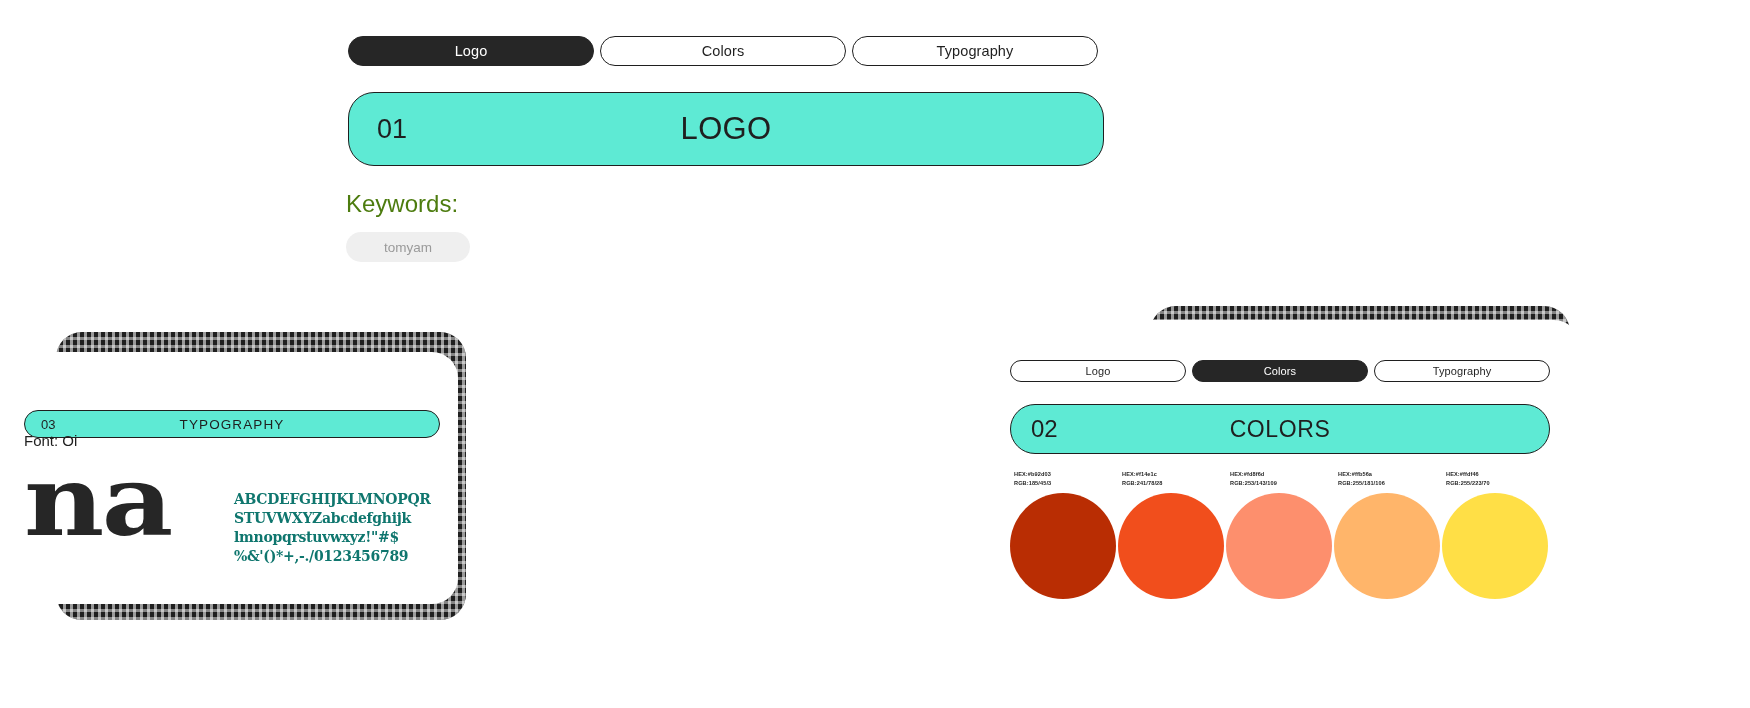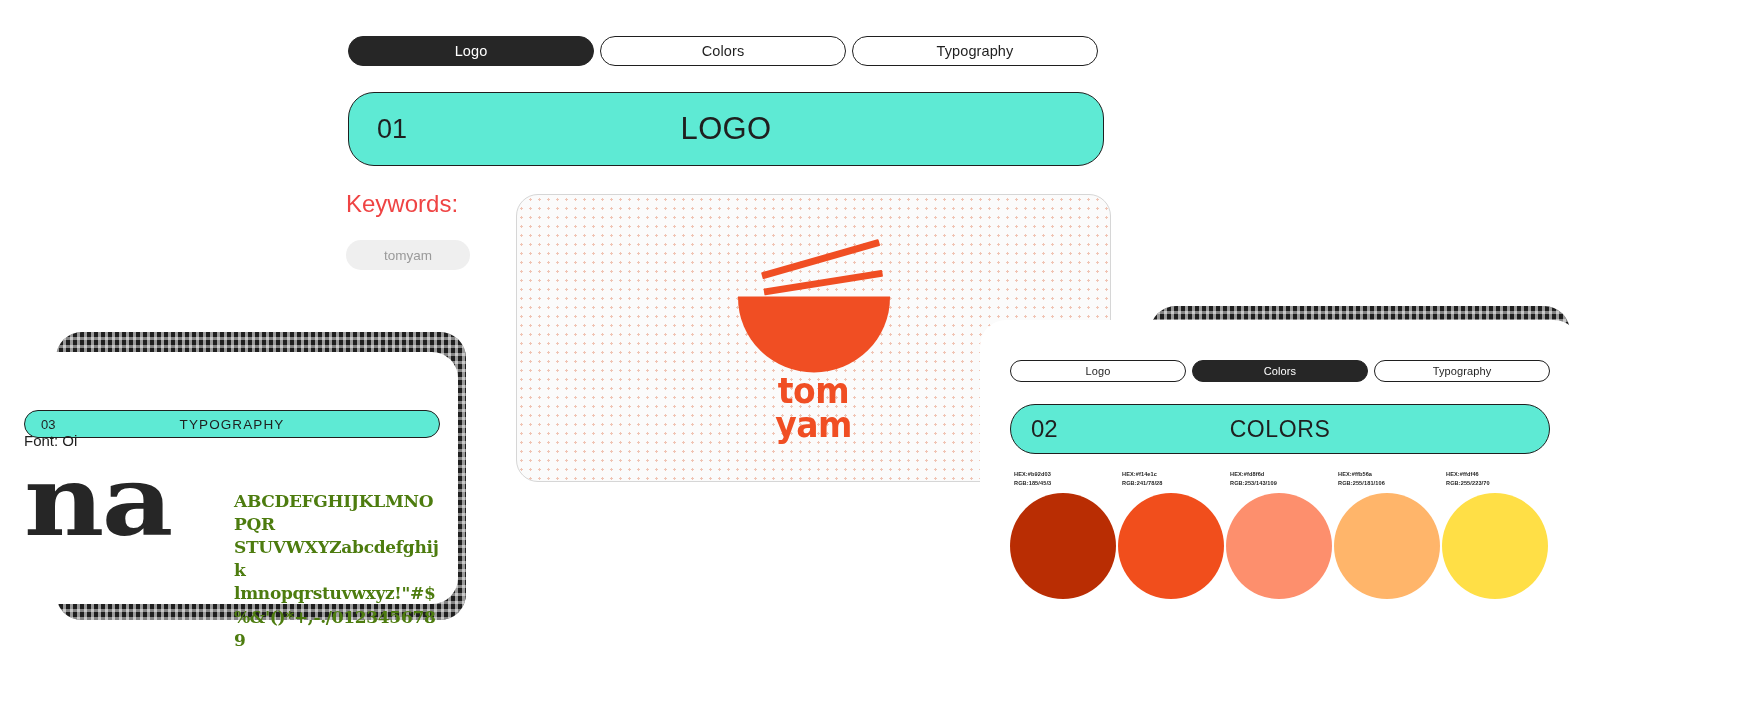--- a/index.html
+++ b/index.html
@@ -49,23 +49,23 @@
 
   
   #logo-panel { left: 326px; top: 8px; width: 800px; height: 500px; background: transparent; }
   #logo-tabs { position: absolute; left: 22px; top: 28px; width: 750px; height: 30px; }
   #logo-tabs .tab { font-size: 14.5px; }
   #logo-section-bar { position: absolute; left: 22px; top: 84px; width: 756px; height: 74px; }
   #logo-section-bar .section-num { left: 28px; font-size: 27px; font-weight: 400; }
   #logo-section-bar .section-name { font-size: 31px; }
 
   #keywords-block { position: absolute; left: 20px; top: 182px; width: 160px; }
-  #keywords-label { font-size: 24px; color: #ef4444; }
+  #keywords-label { font-size: 24px; color: #4d7c0f; }
   .keyword-pill {
-    margin-top: 22px;
+    margin-top: 14px;
     background: #efefef;
     color: #9a9a9a;
     border-radius: 999px;
     height: 30px;
     display: flex; align-items: center; justify-content: center;
     font-size: 13.5px;
     width: 124px;
   }
 
   
@@ -131,23 +131,23 @@
     color: #262626;
     letter-spacing: -2px;
     transform: scaleX(1.2) scaleY(1.05);
     transform-origin: left top;
   }
   #glyph-set {
     position: absolute; left: 228px; top: 138px;
     width: 210px;
     font-family: "DejaVu Serif", serif;
     font-weight: 700;
-    font-size: 17px;
+    font-size: 14px;
     line-height: 1.36;
-    color: #4d7c0f;
+    color: #0f766e;
     letter-spacing: -0.3px;
     word-break: break-all;
   }
 
   
   #colors-panel { left: 980px; top: 320px; width: 600px; height: 310px; }
   #colors-tabs { position: absolute; left: 30px; top: 40px; width: 540px; height: 22px; }
   #colors-tabs .tab { font-size: 11px; border-width: 1.1px; }
   #colors-section-bar { position: absolute; left: 30px; top: 84px; width: 540px; height: 50px; }
   #colors-section-bar .section-num { left: 20px; font-size: 24px; }
@@ -192,31 +192,20 @@
     <div id="logo-section-bar" class="section-bar">
       <span class="section-num">01</span>
       <span class="section-name">LOGO</span>
     </div>
 
     <div id="keywords-block">
       <div id="keywords-label">Keywords:</div>
       <div class="keyword-pill">tomyam</div>
     </div>
 
-    <div id="logo-canvas">
-      <div id="logo-art">
-        <div class="chopstick a" style="background: rgb(240, 78, 35);"></div>
-        <div class="chopstick b" style="background: rgb(240, 78, 35);"></div>
-        <div class="bowl" style="background: rgb(240, 78, 35);"></div>
-        <div class="wordmark" style="color: rgb(240, 78, 35);">
-          <div>tom</div>
-          <div>yam</div>
-        </div>
-      </div>
-    </div>
   </div>
 
   <div class="rough-shadow" style="left:56px; top:332px; width:410px; height:288px;"></div>
   <div id="typo-panel" class="card card-fg">
     <div id="typo-section-bar" class="section-bar">
       <span class="section-num">03</span>
       <span class="section-name">TYPOGRAPHY</span>
     </div>
     <div id="font-label">Font: Oi</div>
     <div id="type-specimen-big">na</div>

